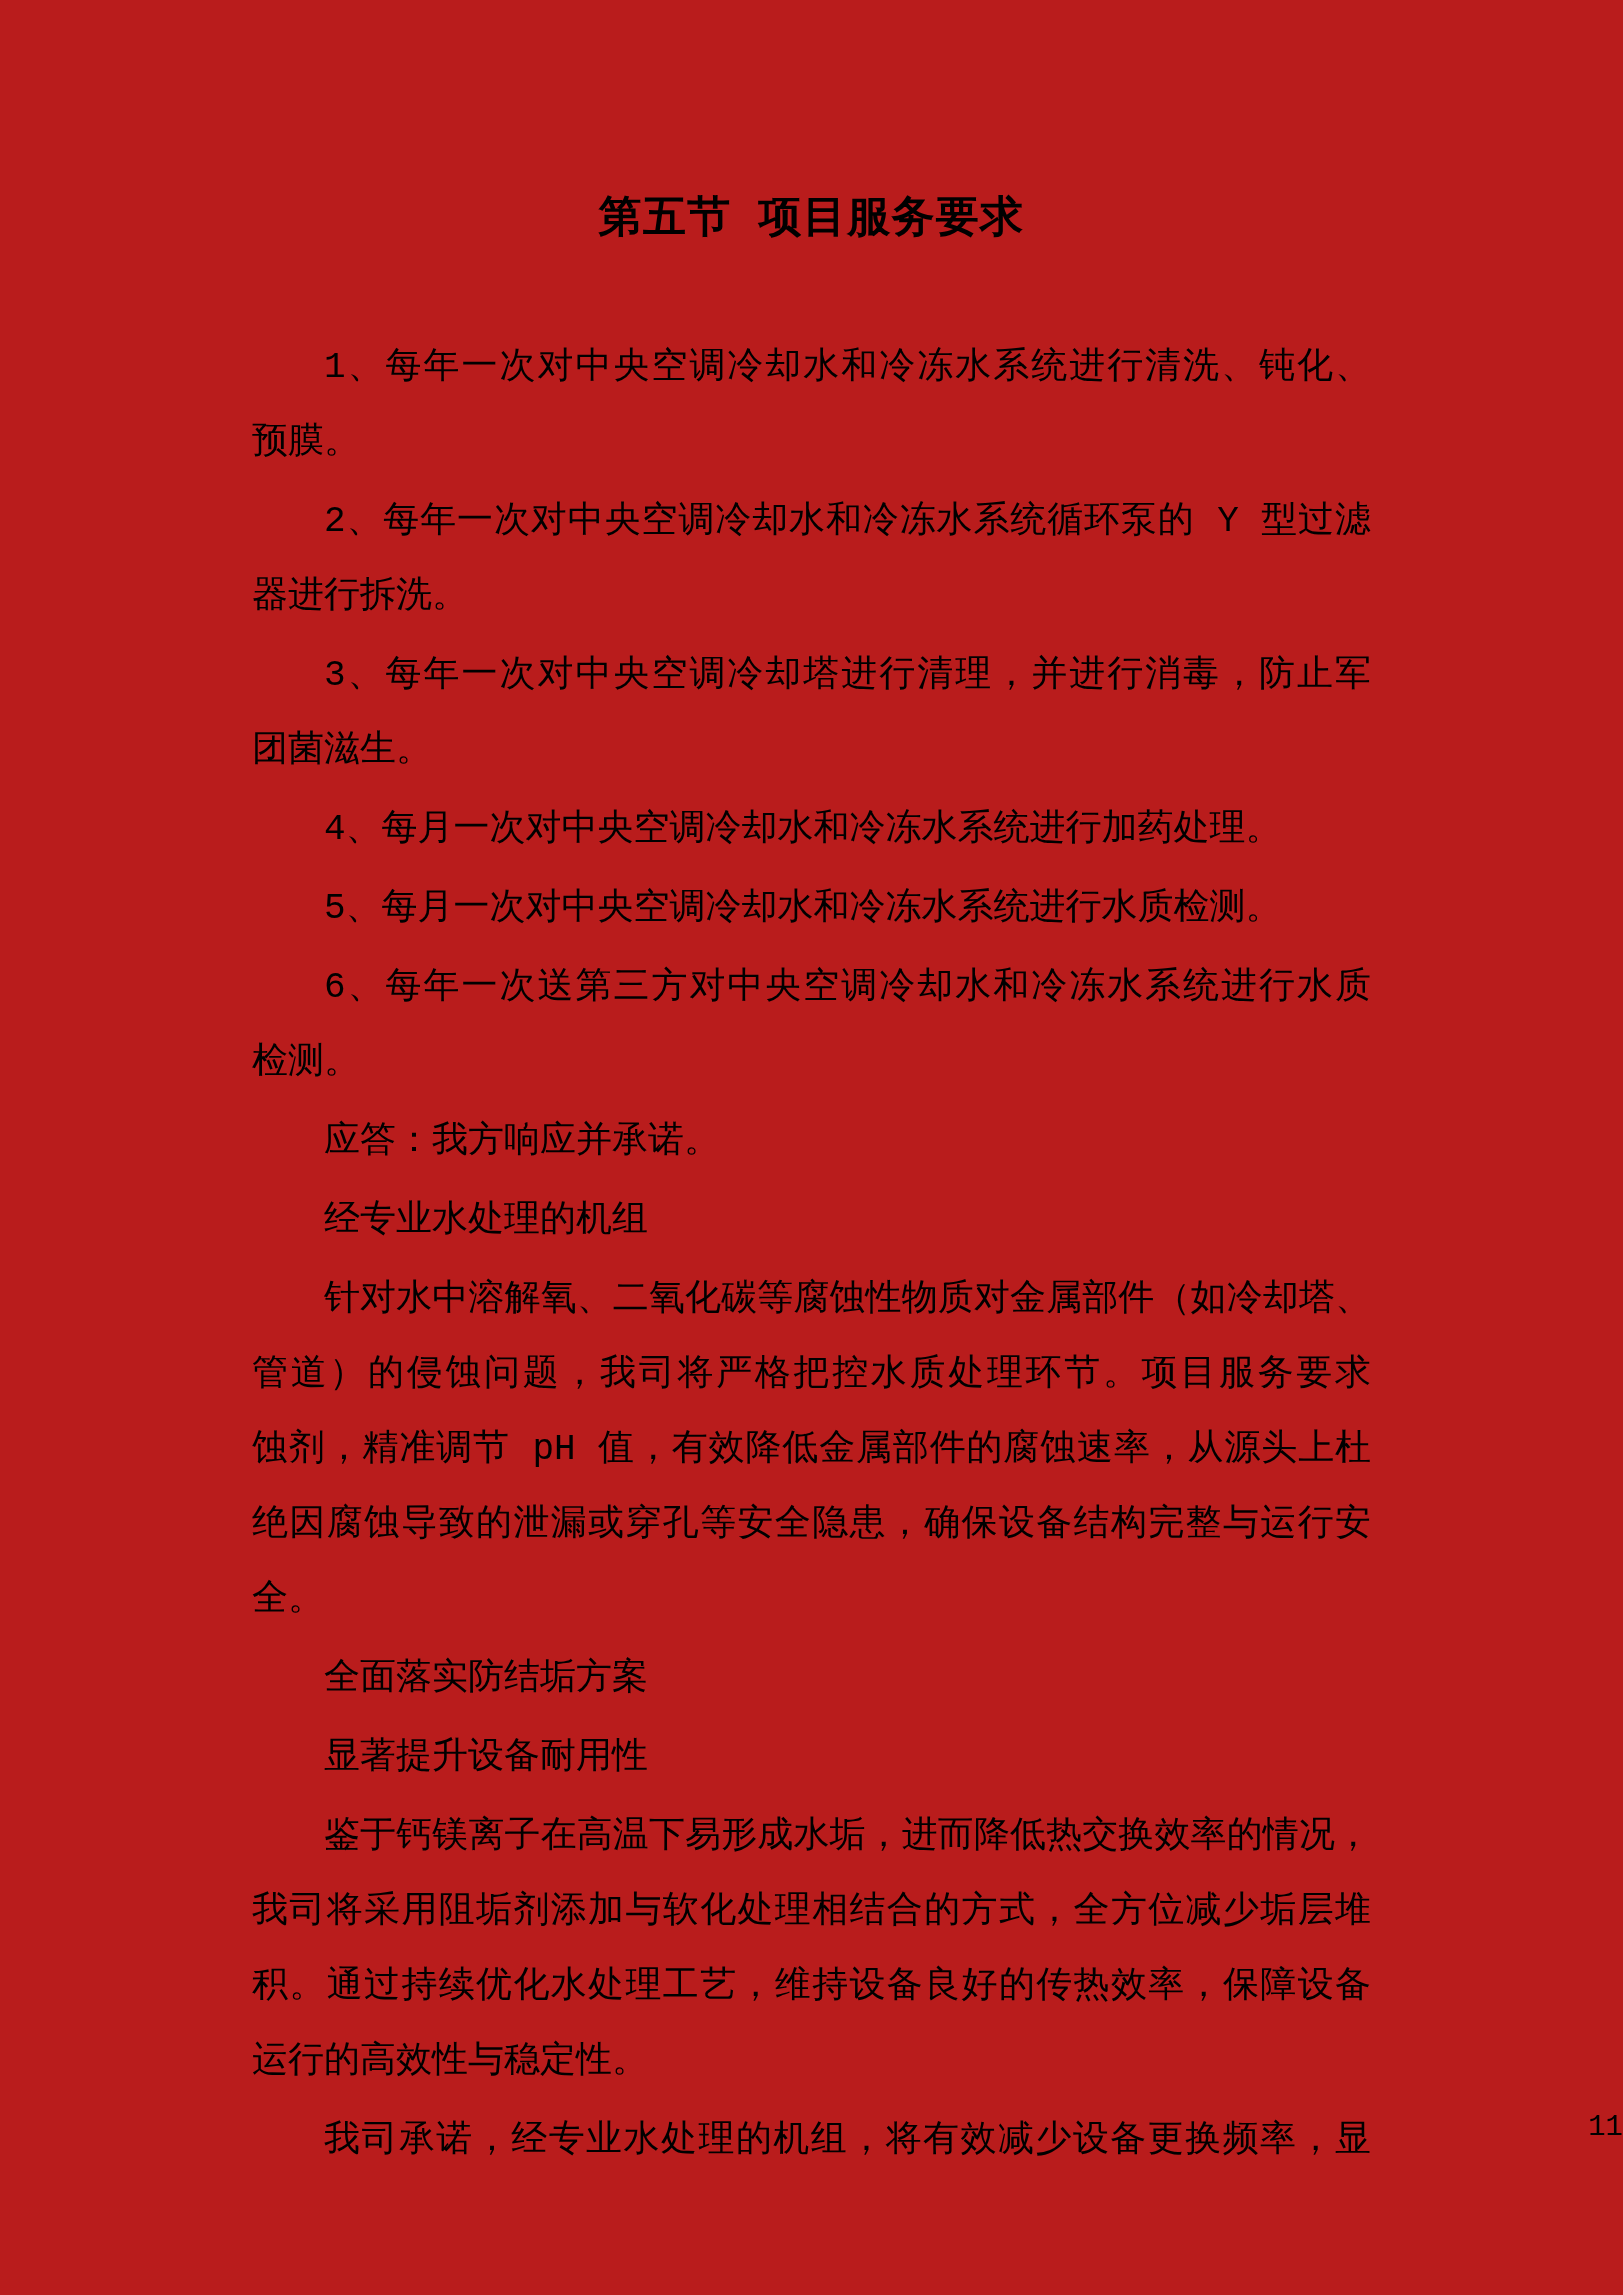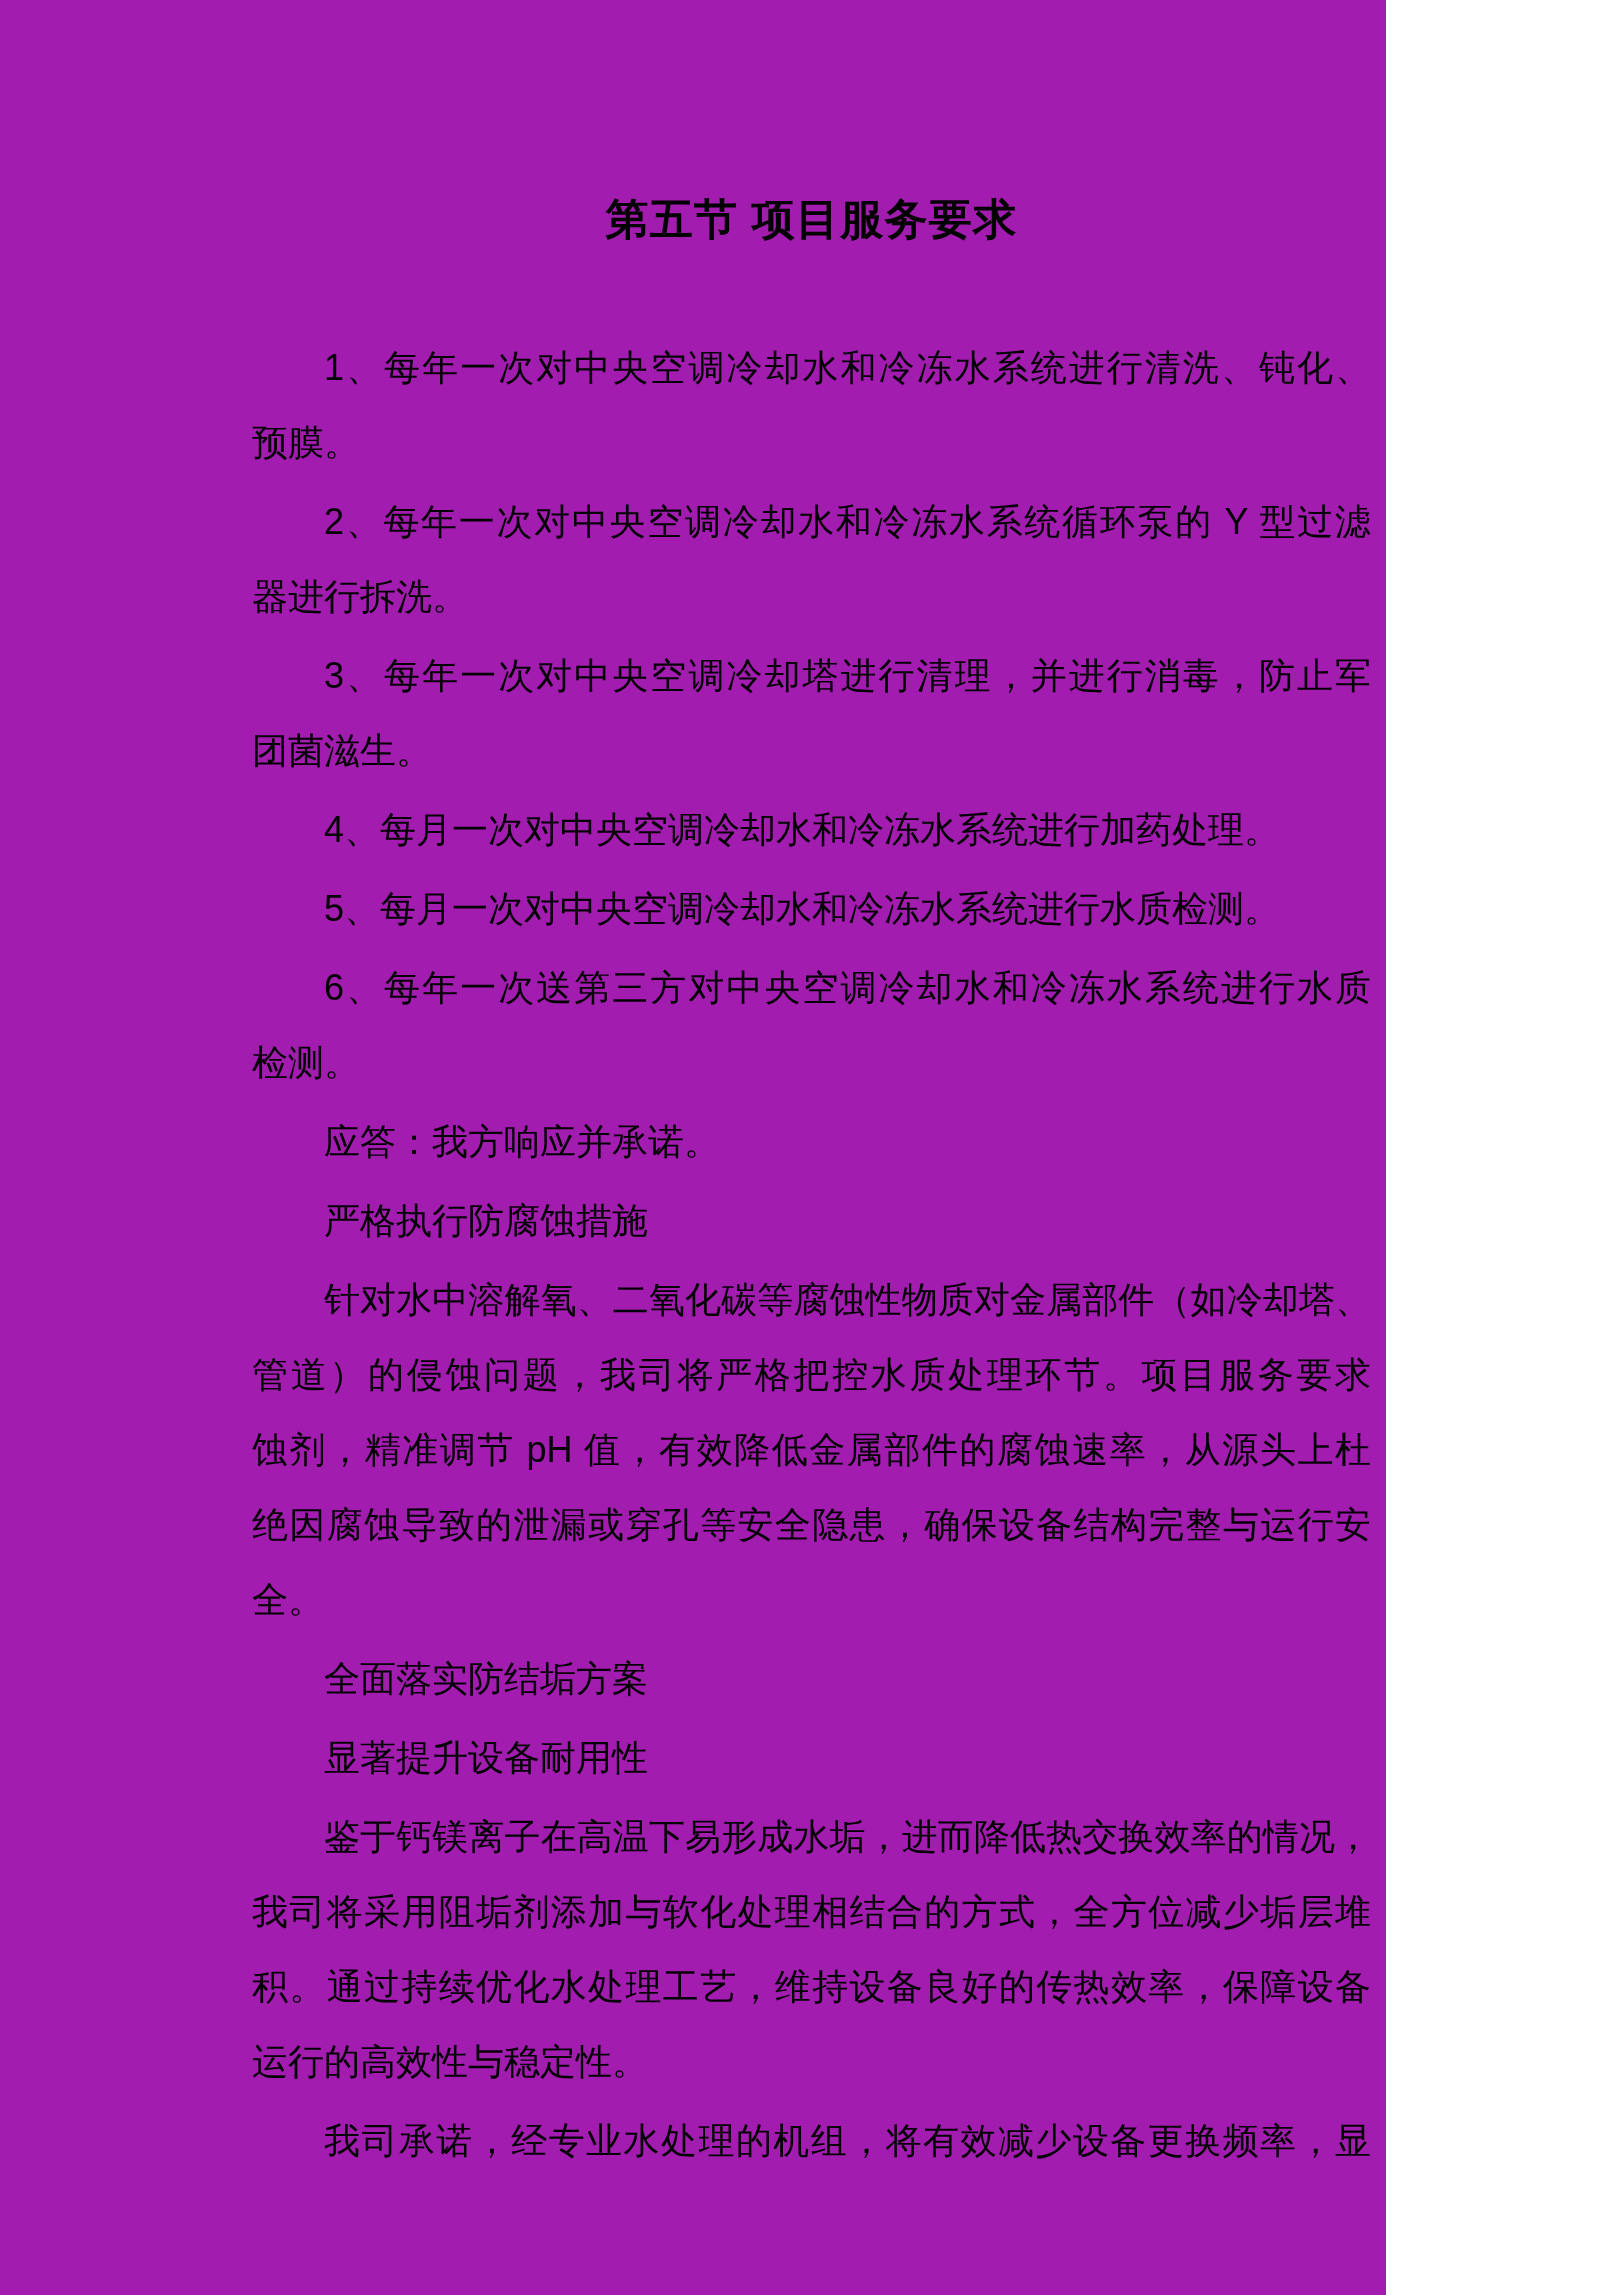--- a/index.html
+++ b/index.html
@@ -7,25 +7,25 @@
     padding: 0;
     background: #ffffff;
   }
   body {
     width: 1623px;
     height: 2295px;
     position: relative;
   }
   .page {
     position: relative;
-    width: 1386px;
+    width: 1623px;
     height: 2295px;
-    background: #a21caf;
+    background: #b91c1c;
     color: #000000;
-    font-family: Liberation Sans, sans-serif;
+    font-family: Liberation Mono, monospace;
     overflow: hidden;
   }
   .doc-title {
     position: absolute;
     top: 194px;
     left: 248px;
     width: 1127px;
     margin: 0;
     text-align: center;
     font-size: 43px;
@@ -95,21 +95,21 @@
         <div class="line indent">5、每月一次对中央空调冷却水和冷冻水系统进行水质检测。</div>
       </div>
       <div class="paragraph">
         <div class="line fill indent">6、每年一次送第三方对中央空调冷却水和冷冻水系统进行水质</div>
         <div class="line">检测。</div>
       </div>
       <div class="paragraph">
         <div class="line indent">应答：我方响应并承诺。</div>
       </div>
       <div class="paragraph">
-        <div class="line indent">严格执行防腐蚀措施</div>
+        <div class="line indent">经专业水处理的机组</div>
       </div>
       <div class="paragraph">
         <div class="line fill indent">针对水中溶解氧、二氧化碳等腐蚀性物质对金属部件（如冷却塔、</div>
         <div class="line fill">管道）的侵蚀问题，我司将严格把控水质处理环节。项目服务要求</div>
         <div class="line fill">蚀剂，精准调节 pH 值，有效降低金属部件的腐蚀速率，从源头上杜</div>
         <div class="line fill">绝因腐蚀导致的泄漏或穿孔等安全隐患，确保设备结构完整与运行安</div>
         <div class="line">全。</div>
       </div>
       <div class="paragraph">
         <div class="line indent">全面落实防结垢方案</div>

